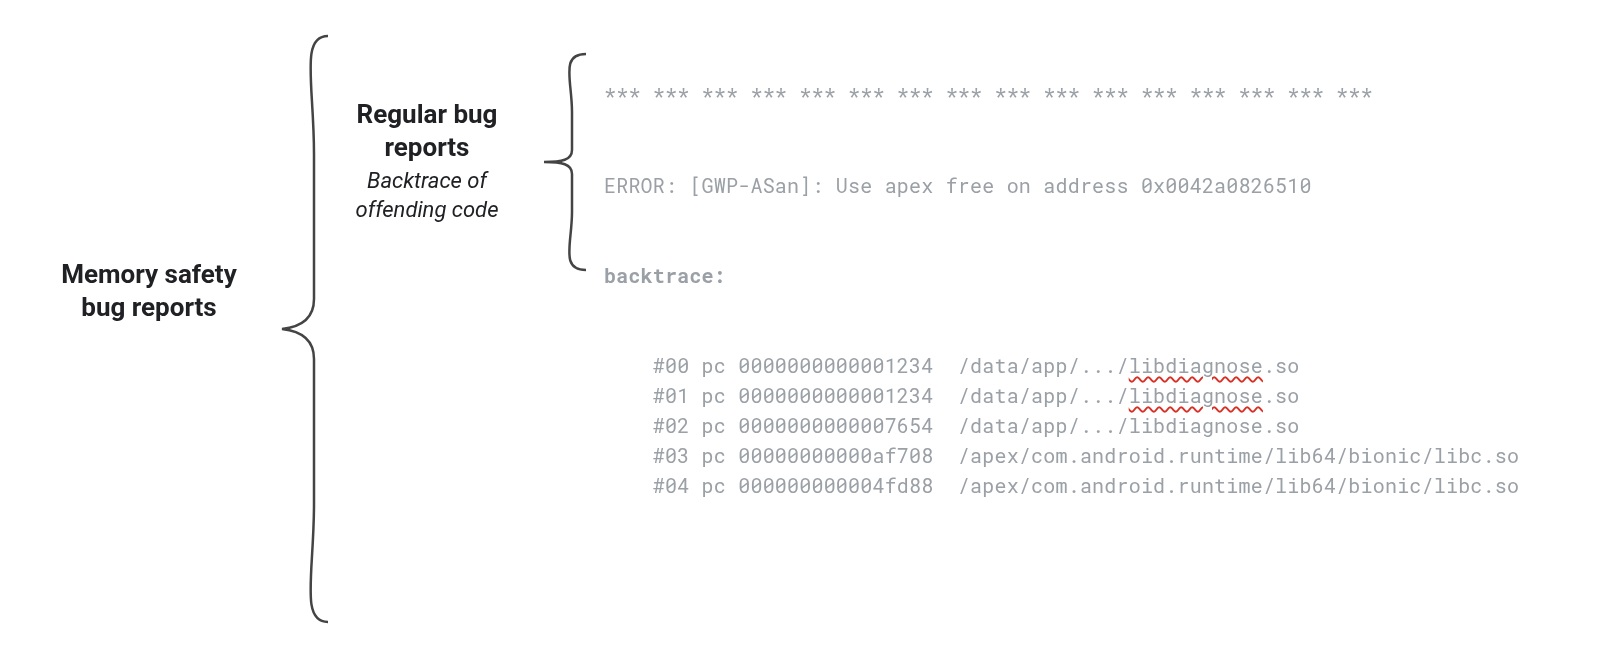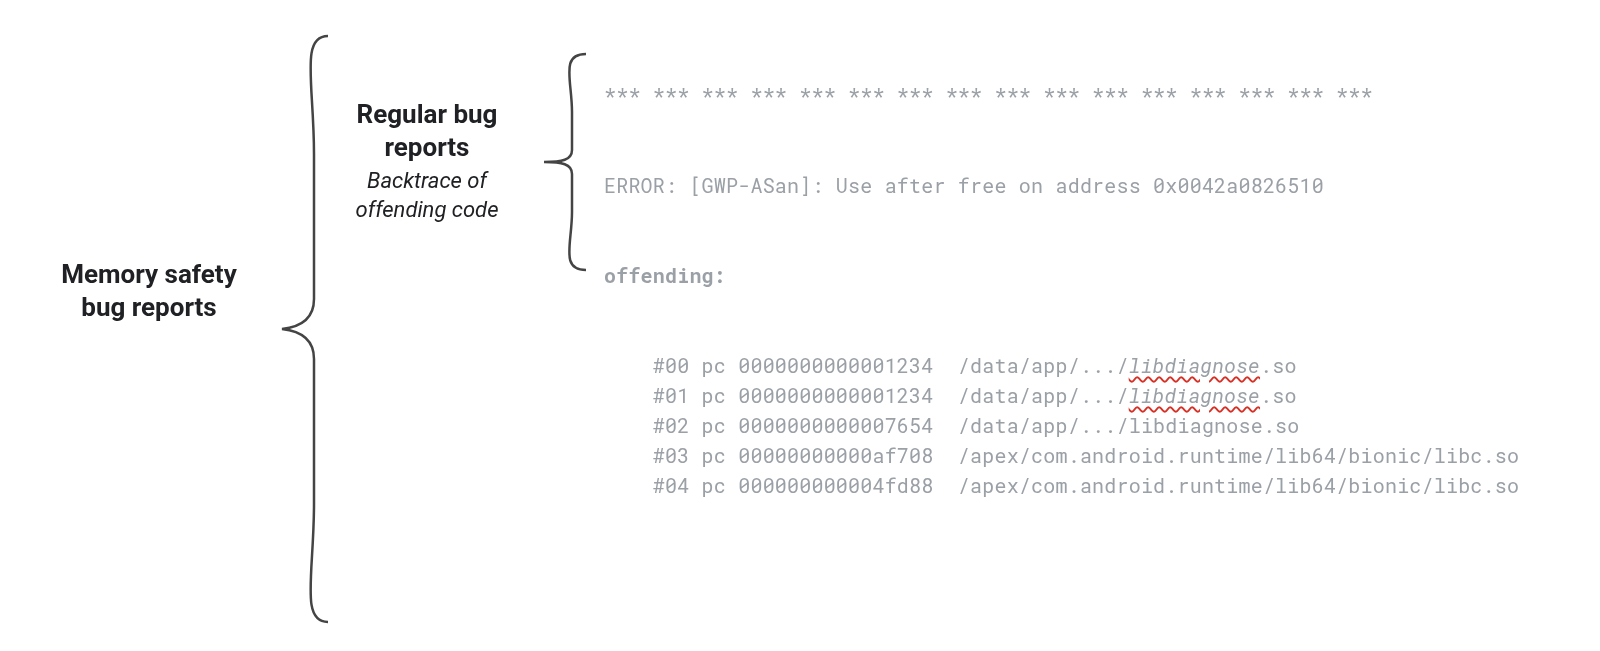--- a/index.html
+++ b/index.html
@@ -8,21 +8,21 @@
   .label { position: absolute; text-align: center; color: #202124; }
   .label .title { font-weight: 700; font-size: 26px; line-height: 1.25; text-align: center; }
   .label .sub { font-style: italic; font-size: 22px; line-height: 1.3; margin-top: 4px; }
   .brace { position: absolute; overflow: visible; }
   .code-block { position: absolute; left: 604px; top: 20px; width: 988px;
                 font-family: "Roboto Mono","SFMono-Regular",Consolas,Menlo,monospace;
                 font-size: 20px; line-height: 30px; white-space: pre; letter-spacing: 0.2px; }
   .line { color: #5f6368; }           
   .light { color: #9aa0a6; }          
   .bold  { font-weight: 700; }
-  .underline-squiggle { text-decoration: underline wavy #d93025; text-underline-offset: 3px; font-style: italic; }
+  .underline-squiggle { text-decoration: underline wavy #d93025; text-underline-offset: 3px; }
 </style>
 </head>
 <body>
 
 <div class="root">
 
   <div class="label" style="left:33px; top:258px; width:232px;">
     <div class="title">Memory safety<br>bug reports</div>
   </div>
 
@@ -34,22 +34,22 @@
   <svg class="brace" style="left:270px; top:34px;" width="60" height="590" viewBox="0 0 60 590">
     <path d="M58 2 C30 2 44 50 44 120 L44 265 C44 285 30 293 12 295 C30 297 44 305 44 325 L44 470 C44 540 30 588 58 588" fill="none" stroke="#444" stroke-width="2.5"></path>
   </svg>
 
   <svg class="brace" style="left:530px; top:52px;" width="60" height="220" viewBox="0 0 60 220">
     <path d="M56 2 C30 2 42 28 42 60 L42 98 C42 108 32 110 14 110 C32 110 42 112 42 122 L42 160 C42 192 30 218 56 218" fill="none" stroke="#444" stroke-width="2.5"></path>
   </svg>
 
   <div class="code-block">
     <div class="line light">*** *** *** *** *** *** *** *** *** *** *** *** *** *** *** ***</div>
-    <div class="line light">ERROR: [GWP-ASan]: Use after free on address 0x0042a0826510</div>
-    <div class="line light bold">offending:</div>
+    <div class="line light">ERROR: [GWP-ASan]: Use apex free on address 0x0042a0826510</div>
+    <div class="line light bold">backtrace:</div>
     <div id="backtrace-frames"><div class="line light"><span>    #00 pc 0000000000001234  /data/app/.../</span><span class="underline-squiggle">libdiagnose</span><span>.so</span></div><div class="line light"><span>    #01 pc 0000000000001234  /data/app/.../</span><span class="underline-squiggle">libdiagnose</span><span>.so</span></div><div class="line light">    #02 pc 0000000000007654  /data/app/.../libdiagnose.so</div><div class="line light">    #03 pc 00000000000af708  /apex/com.android.runtime/lib64/bionic/libc.so</div><div class="line light">    #04 pc 000000000004fd88  /apex/com.android.runtime/lib64/bionic/libc.so</div></div>
     <div class="line">&nbsp;</div>
     <div class="line bold">deallocated by thread 3:</div>
     
     
     
     
   </div>
 
 </div>

